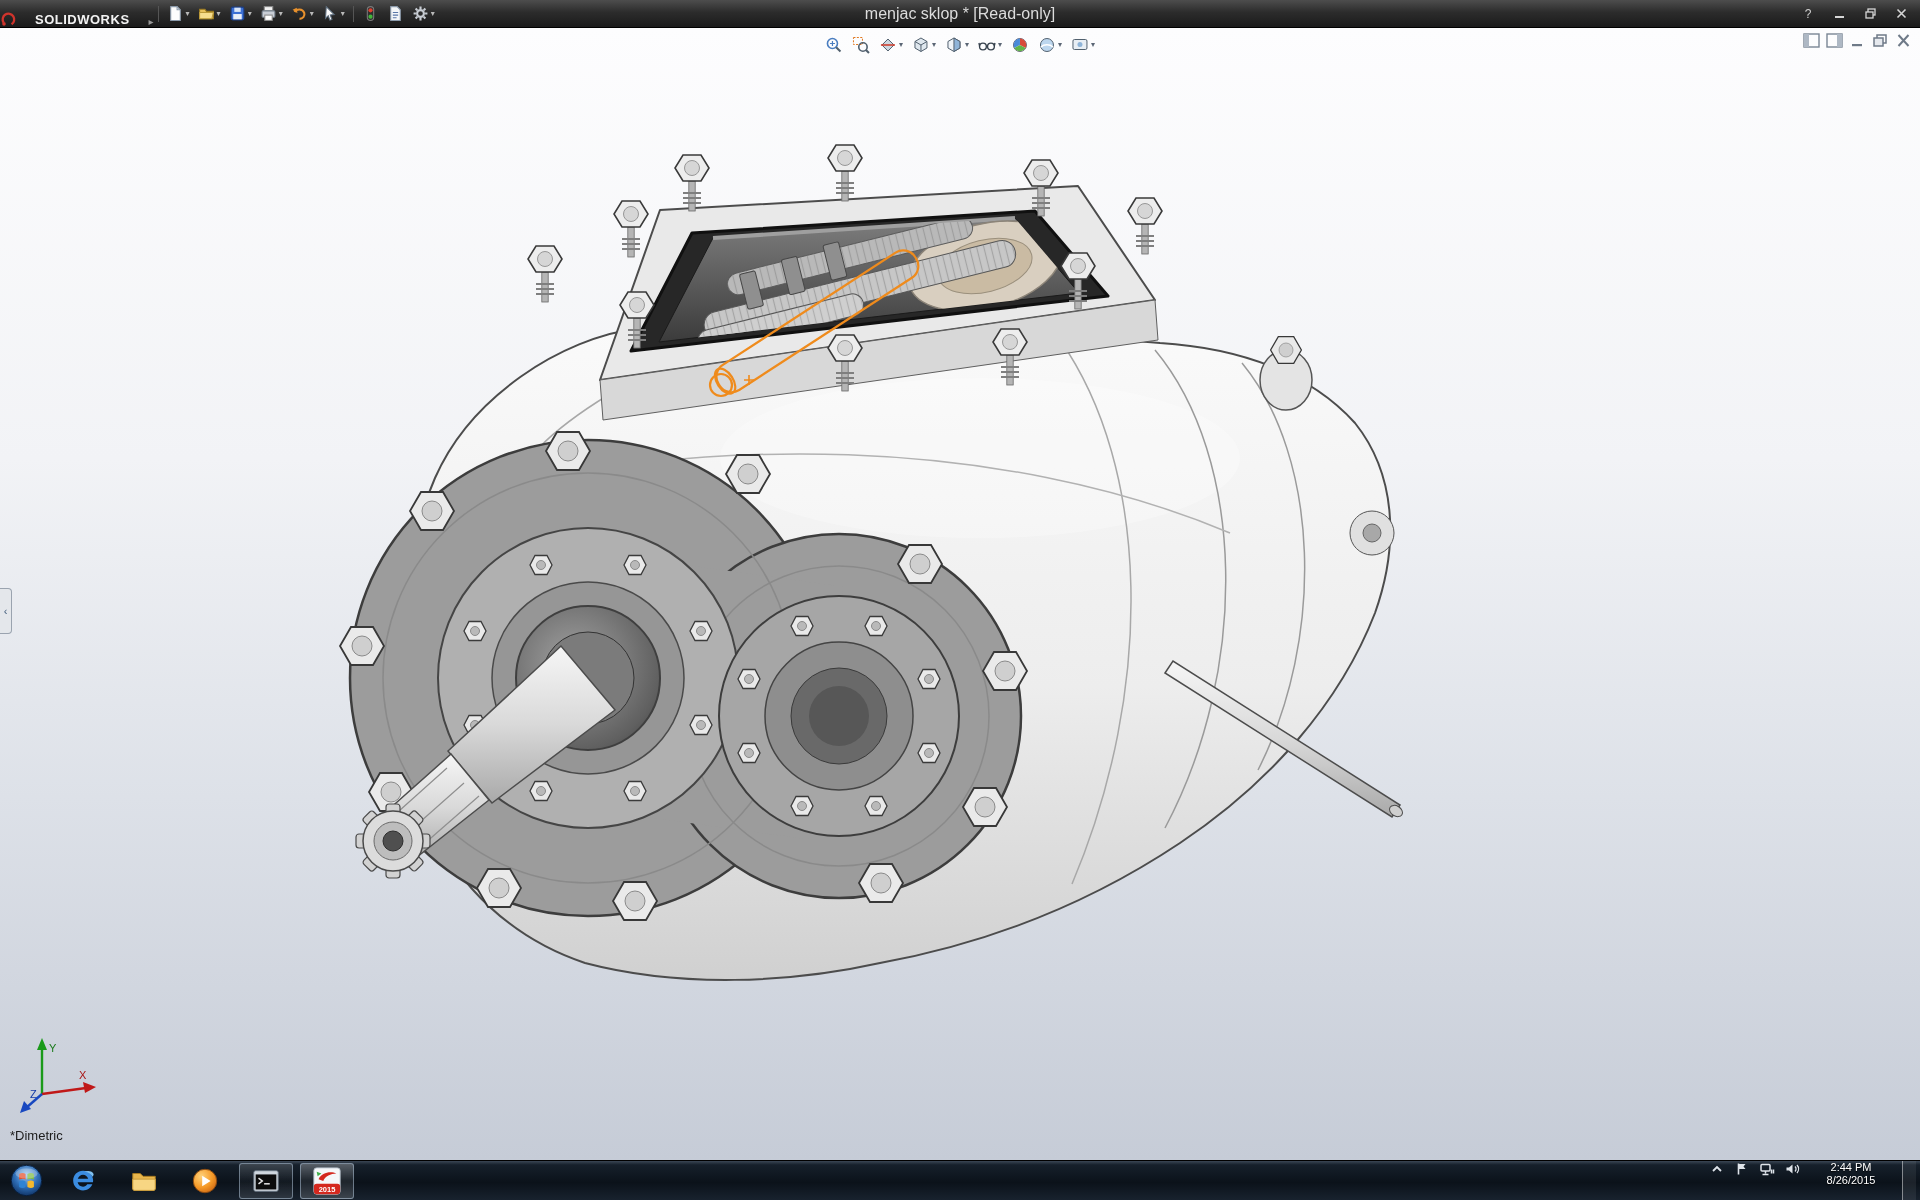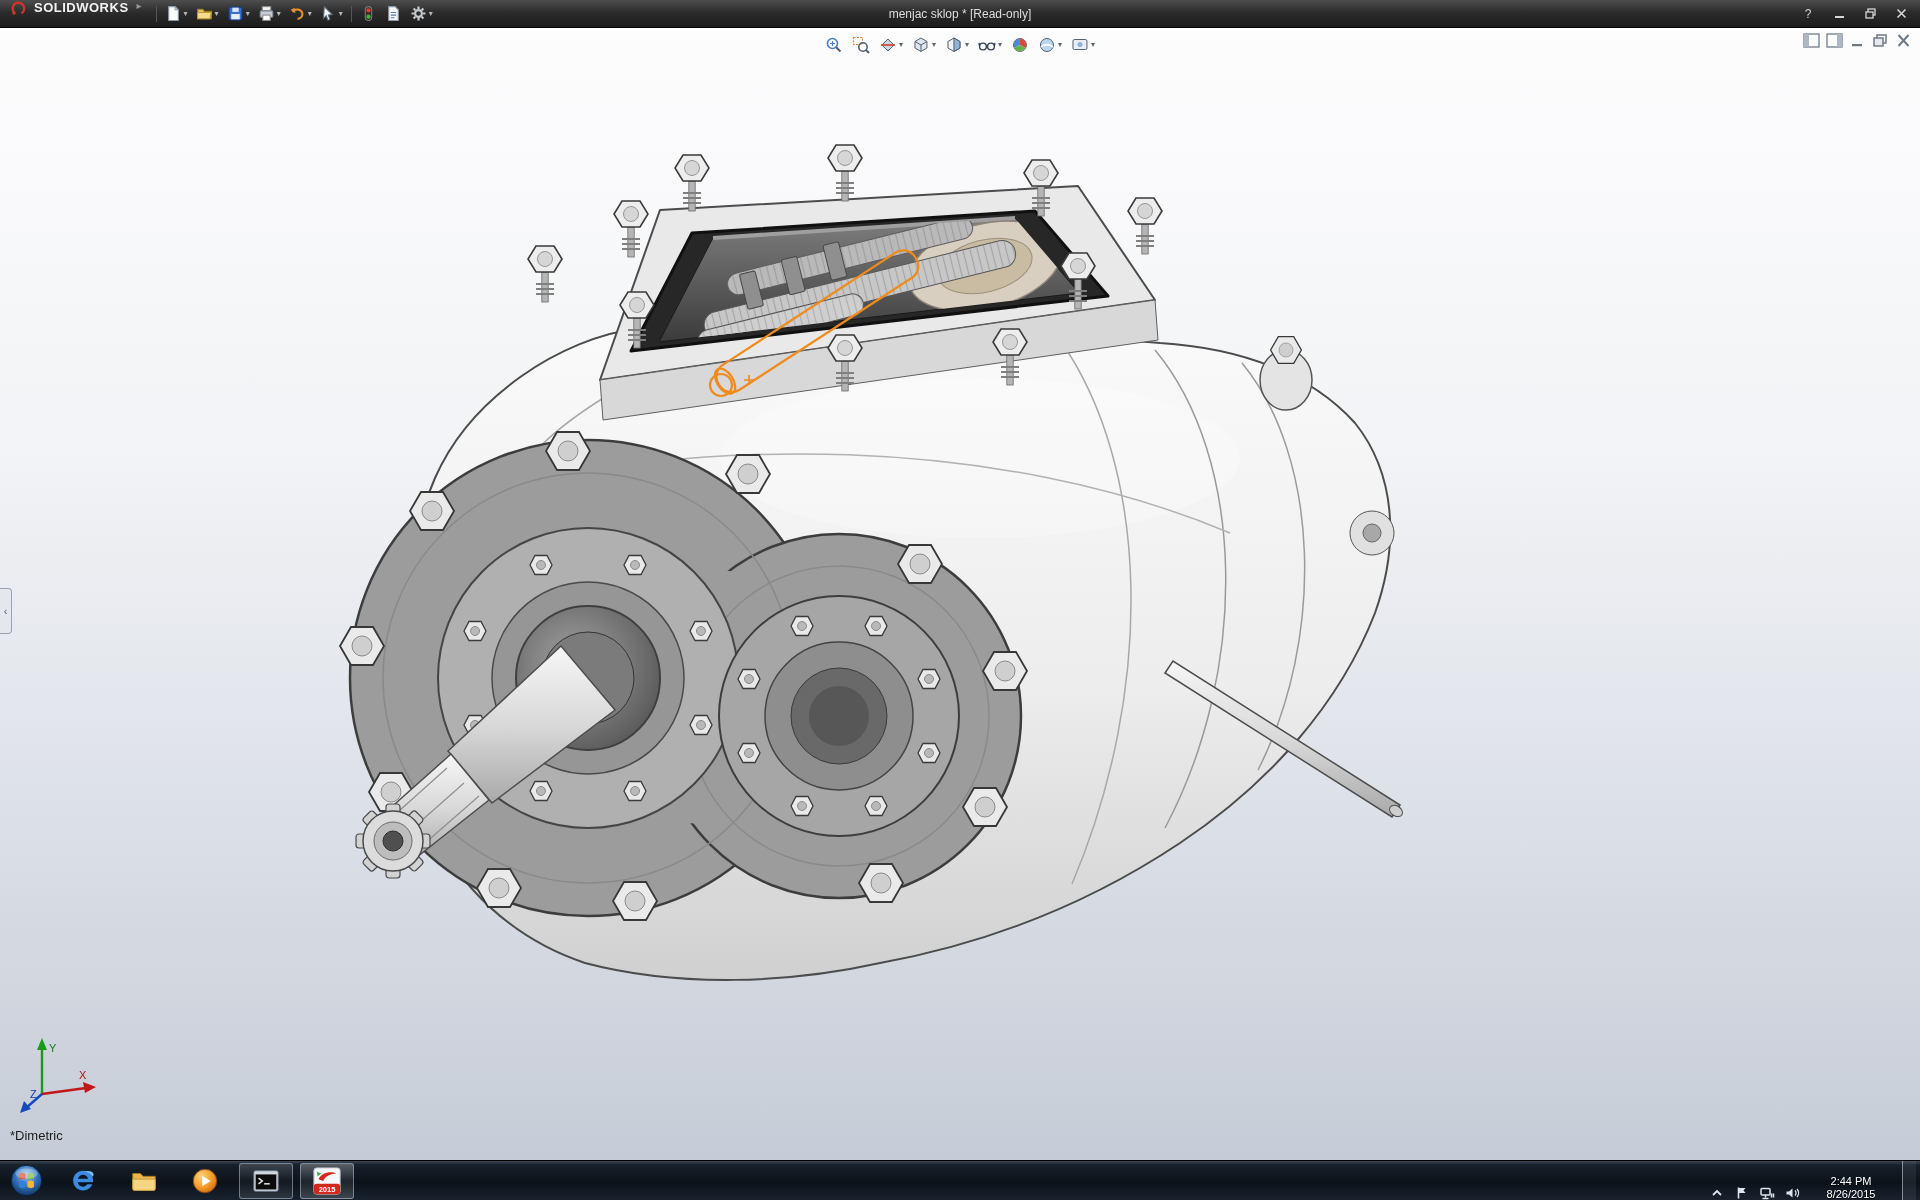--- a/index.html
+++ b/index.html
@@ -3,29 +3,29 @@
 <meta charset="utf-8">
 <style>
   *{margin:0;padding:0;box-sizing:border-box}
   html,body{width:1920px;height:1200px;overflow:hidden;font-family:"Liberation Sans",sans-serif;background:#000}
   #screen{position:relative;width:1920px;height:1200px}
 
   
   #titlebar{position:absolute;top:0;left:0;width:1920px;height:28px;
     background:linear-gradient(#4d4d4d,#2c2c2c 45%,#1b1b1b);display:flex;align-items:center;
     color:#e8e8e8;z-index:40;border-bottom:1px solid #000}
-  .logo{display:flex;align-items:flex-start;gap:8px;padding:0 10px;height:100%}
+  .logo{display:flex;align-items:flex-end;gap:19px;padding:0 0;height:100%}
   .logo .appname{font-size:13px;font-weight:bold;letter-spacing:.5px;color:#f2f2f2}
   .logo .menu-expand{color:#9a9a9a;font-size:10px}
   .sep{width:1px;height:16px;background:#555;margin:0 4px}
   .tb-tools{display:flex;align-items:center;height:100%}
   .tbtn{display:flex;align-items:center;gap:2px;height:22px;padding:0 4px;background:transparent;border:0;cursor:default}
   .tbtn svg{width:17px;height:17px}
   .dd{color:#b9b9b9;font-size:8px;line-height:1}
-  .tb-title{position:absolute;left:50%;transform:translateX(-50%);font-size:12px;color:#dcdcdc;white-space:nowrap}
+  .tb-title{position:absolute;left:50%;transform:translateX(-50%);font-size:16px;color:#dcdcdc;white-space:nowrap}
   .tb-right{margin-left:auto;display:flex;align-items:center;gap:3px;padding-right:5px}
   .wbtn{width:28px;height:20px;display:flex;align-items:center;justify-content:center;background:transparent;border:0;color:#cfcfcf;font-size:12px}
   .wbtn svg{width:11px;height:11px}
 
   
   #viewport{position:absolute;top:28px;left:0;width:1920px;height:1132px;
     background:linear-gradient(180deg,#fdfdfe 0%,#f2f3f6 38%,#dde1e8 68%,#c6ccd7 100%)}
   #model{position:absolute;top:0;left:0;width:1920px;height:1132px}
 
   #headsup{position:absolute;top:5px;left:50%;transform:translateX(-50%);display:flex;align-items:center;gap:3px;z-index:10}
@@ -49,21 +49,21 @@
     background:linear-gradient(180deg,#3a4654 0%,#16202b 10%,#0b121a 55%,#18222e 100%);
     border-top:1px solid #000;display:flex;align-items:center}
   #start-button{width:52px;height:40px;display:flex;align-items:center;justify-content:center;background:transparent;border:0}
   #start-button svg{width:37px;height:37px}
   .tb-apps{display:flex;align-items:center;gap:7px;margin-left:4px;height:32px}
   .appbtn{width:54px;height:36px;display:flex;align-items:center;justify-content:center;background:transparent;border:1px solid transparent;border-radius:3px}
   .appbtn svg{width:30px;height:30px}
   .appbtn.running{border:1px solid rgba(170,190,210,.55);
     background:linear-gradient(rgba(255,255,255,.16),rgba(255,255,255,.03) 50%,rgba(255,255,255,.10))}
   .appbtn.active{background:linear-gradient(rgba(255,255,255,.28),rgba(255,255,255,.08) 50%,rgba(255,255,255,.16))}
-  #tray{margin-left:auto;display:flex;align-items:flex-end;gap:9px;height:40px;padding-right:4px}
+  #tray{margin-left:auto;display:flex;align-items:flex-start;gap:9px;height:40px;padding-right:4px}
   .trbtn{background:transparent;border:0;display:flex;align-items:center}
   .trbtn svg{width:16px;height:16px}
   #clock{color:#fff;font-size:11px;text-align:center;line-height:13px;width:84px;text-shadow:0 1px 1px #000}
   #show-desktop{width:14px;height:40px;border-left:1px solid rgba(255,255,255,.45);background:rgba(255,255,255,.07)}
 </style>
 </head>
 <body>
 
 <div id="screen">
 

